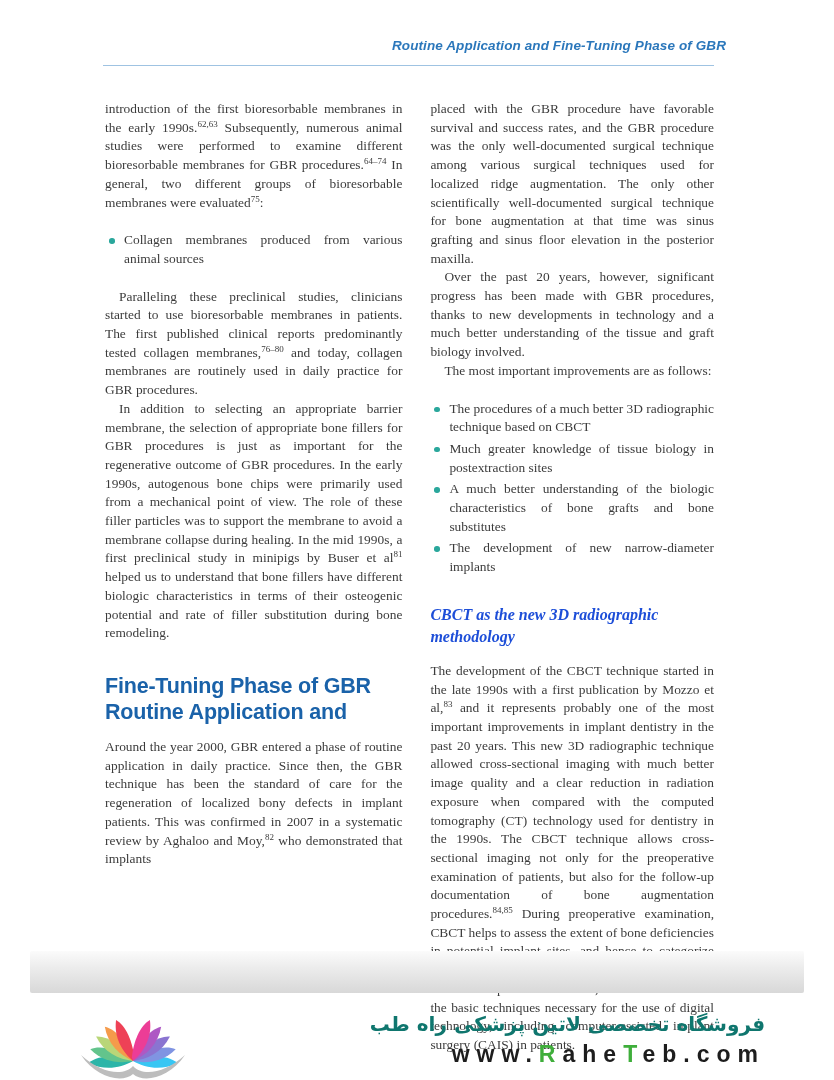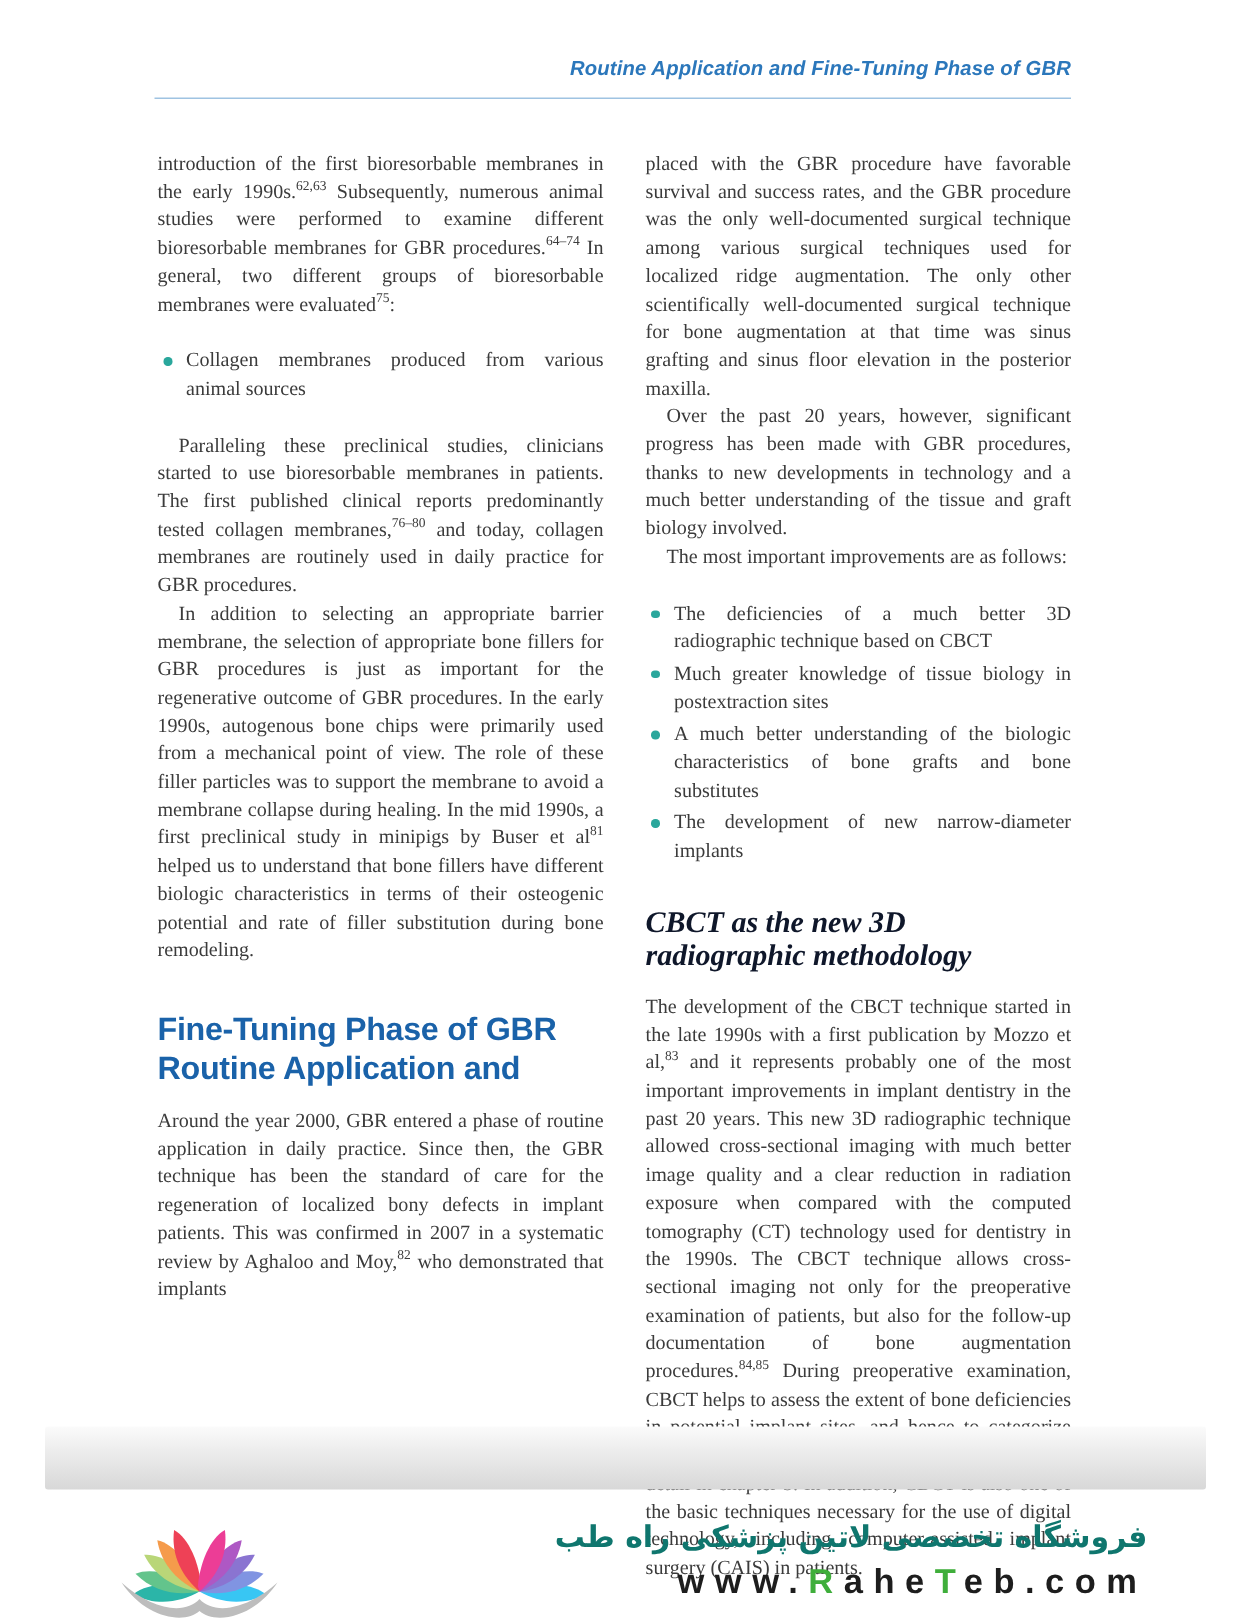--- a/index.html
+++ b/index.html
@@ -2,21 +2,21 @@
 <html><head>
 <meta charset="utf-8">
 <style>
   html,body{margin:0;padding:0;background:#ffffff;}
   .page{
     position:relative;width:834px;height:1080px;background:#ffffff;
     font-family:"Liberation Serif", serif;color:#3b3b3b;overflow:hidden;
   }
   
   .running-title{
-    position:absolute;top:38px;left:103px;width:611px;text-align:right;
+    position:absolute;top:38px;left:115px;width:611px;text-align:right;
     font-family:"Liberation Sans", sans-serif;font-style:italic;font-weight:600;
     font-size:13.5px;color:#2b77bb;letter-spacing:.1px;
   }
   .head-rule{position:absolute;top:65px;left:103px;width:611px;height:1px;background:#9fc3e2;}
   
   .columns{position:absolute;left:105px;top:100px;width:609px;display:flex;gap:28px;}
   .col{text-align:justify;font-size:13.4px;line-height:18.7px;}
   .col.left{width:303px;}
   .col.right{width:289px;}
   .col p{margin:0;}
@@ -29,21 +29,21 @@
     position:absolute;left:4px;top:7px;width:5.5px;height:5.5px;border-radius:50%;
     background:#2aa79c;
   }
   h2.section-heading{
     margin:30px 0 13px 0;font-family:"Liberation Sans", sans-serif;font-weight:bold;
     font-size:21.5px;line-height:26px;color:#1a62a9;letter-spacing:-0.2px;text-align:left;
   }
   h2.section-heading span{display:block;}
   h3.subheading{
     margin:27px 0 14px 0;font-family:"Liberation Serif", serif;font-style:italic;
-    font-weight:600;font-size:20px;line-height:22px;color:#0f172a;text-align:left;
+    font-weight:600;font-size:16px;line-height:22px;color:#1d4ed8;text-align:left;
   }
   
   .bottom-shadow{
     position:absolute;left:30px;top:951px;width:774px;height:42px;border-radius:2px;
     background:linear-gradient(to bottom,#fbfbfb 0%,#ececec 40%,#d8d8d8 100%);
   }
   
   .footer-logo{position:absolute;left:68px;top:1003px;}
   .footer-text{position:absolute;right:69px;top:1012px;text-align:right;}
   .store-name{
@@ -87,21 +87,21 @@
     </div>
 
     <div class="col right">
       <p>placed with the GBR procedure have favorable survival and success rates, and the GBR procedure was the only well-documented surgical technique among various surgical techniques used for localized ridge augmentation. The only other scientifically well-documented surgical technique for bone augmentation at that time was sinus grafting and sinus floor elevation in the posterior maxilla.</p>
       <p class="indent">Over the past 20 years, however, significant progress has been made with GBR procedures, thanks to new developments in technology and a much better understanding of the tissue and graft biology involved.</p>
       <p class="indent">The most important improvements are as follows:</p>
 
       <ul class="bullets">
         <li>
           <span class="dot"></span>
-          <span>The deficiencies of a much better 3D radiographic technique based on CBCT</span>
+          <span>The procedures of a much better 3D radiographic technique based on CBCT</span>
         </li>
         <li>
           <span class="dot"></span>
           <span>Much greater knowledge of tissue biology in postextraction sites</span>
         </li>
         <li>
           <span class="dot"></span>
           <span>A much better understanding of the biologic characteristics of bone grafts and bone substitutes</span>
         </li>
         <li>

